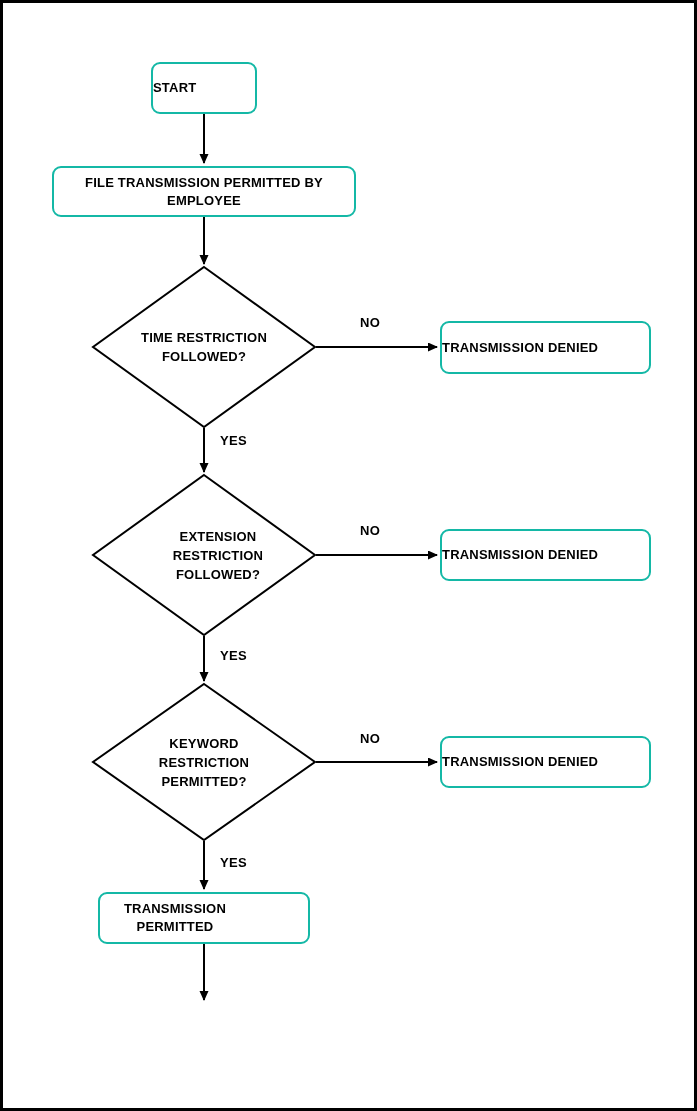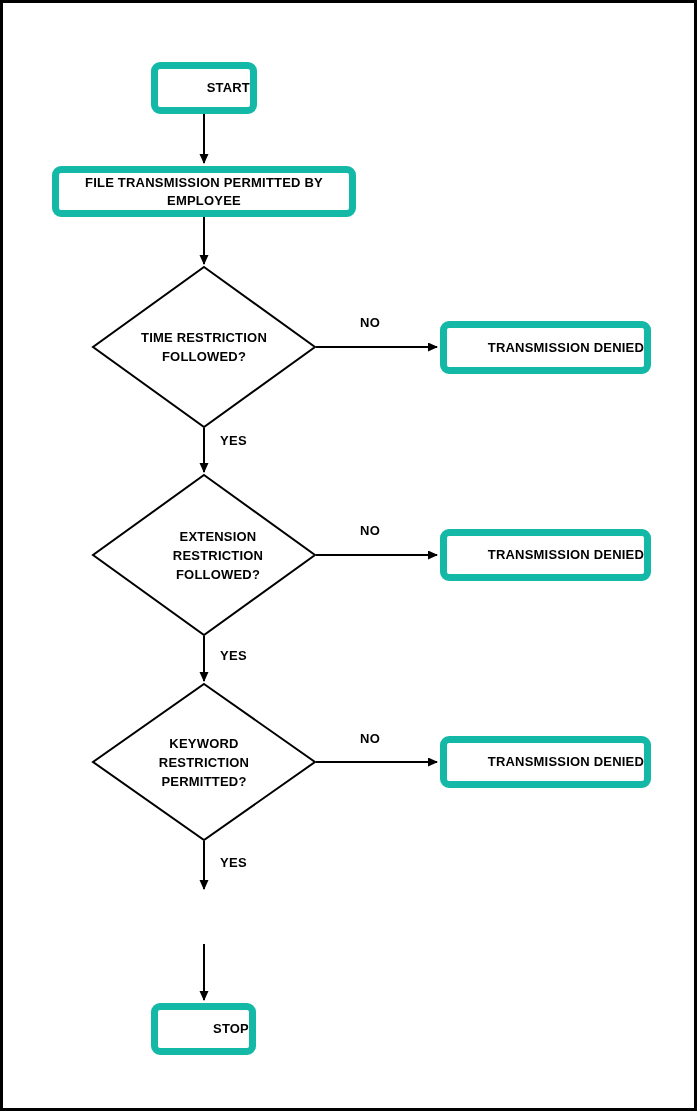--- a/index.html
+++ b/index.html
@@ -14,26 +14,26 @@
     overflow: hidden;
   }
   .wires {
     position: absolute;
     left: 0; top: 0;
     width: 697px; height: 1111px;
   }
   .node {
     position: absolute;
     box-sizing: border-box;
-    border: 7px solid #14b8a6;
+    border: 2px solid #14b8a6;
     border-radius: 9px;
     background: #ffffff;
     display: flex;
     align-items: center;
-    justify-content: flex-end;
+    justify-content: flex-start;
     text-align: center;
     font-size: 13px;
     font-weight: 700;
     color: #000000;
     line-height: 18px;
     letter-spacing: 0.2px;
   }
   .node span { display: block; }
   .diamond-label {
     position: absolute;
@@ -117,24 +117,24 @@
   </div>
 
   <div class="node n-denied2">
     <span>TRANSMISSION DENIED</span>
   </div>
 
   <div class="node n-denied3">
     <span>TRANSMISSION DENIED</span>
   </div>
 
+  <div class="node n-permitted">
+    <span>TRANSMISSION PERMITTED</span>
+  </div>
 
-  <div class="node n-stop">
-    <span>STOP</span>
-  </div>
 
   <div class="diamond-label d1">
     <span>TIME RESTRICTION FOLLOWED?</span>
   </div>
   <div class="diamond-label d2">
     <span>EXTENSION RESTRICTION FOLLOWED?</span>
   </div>
   <div class="diamond-label d3">
     <span>KEYWORD RESTRICTION PERMITTED?</span>
   </div>

